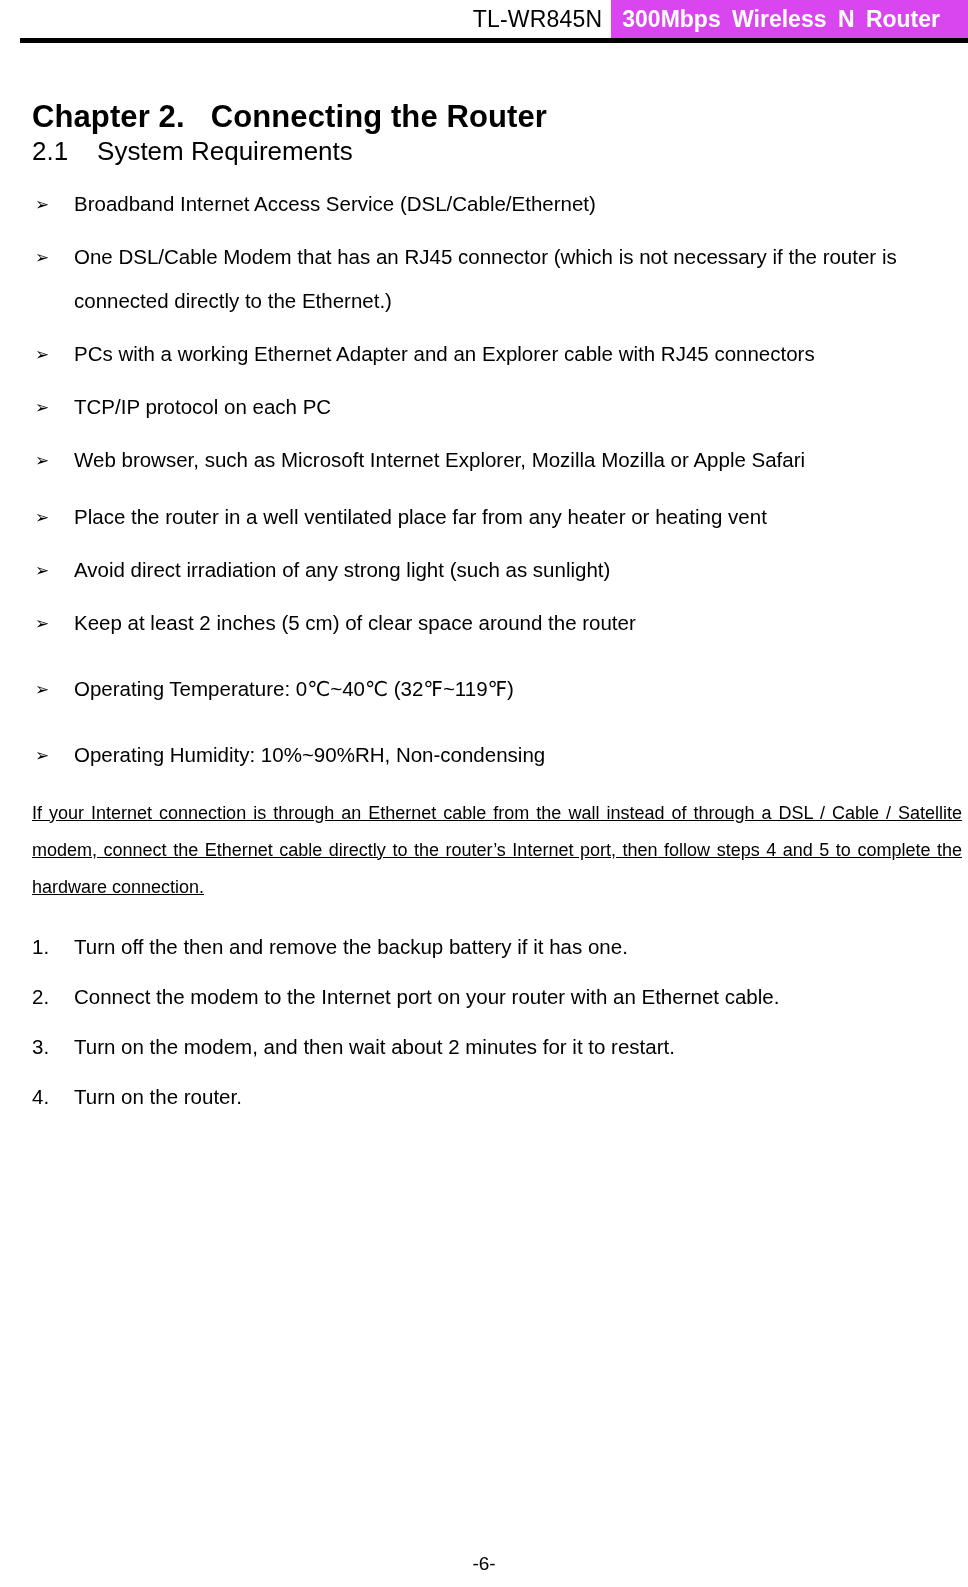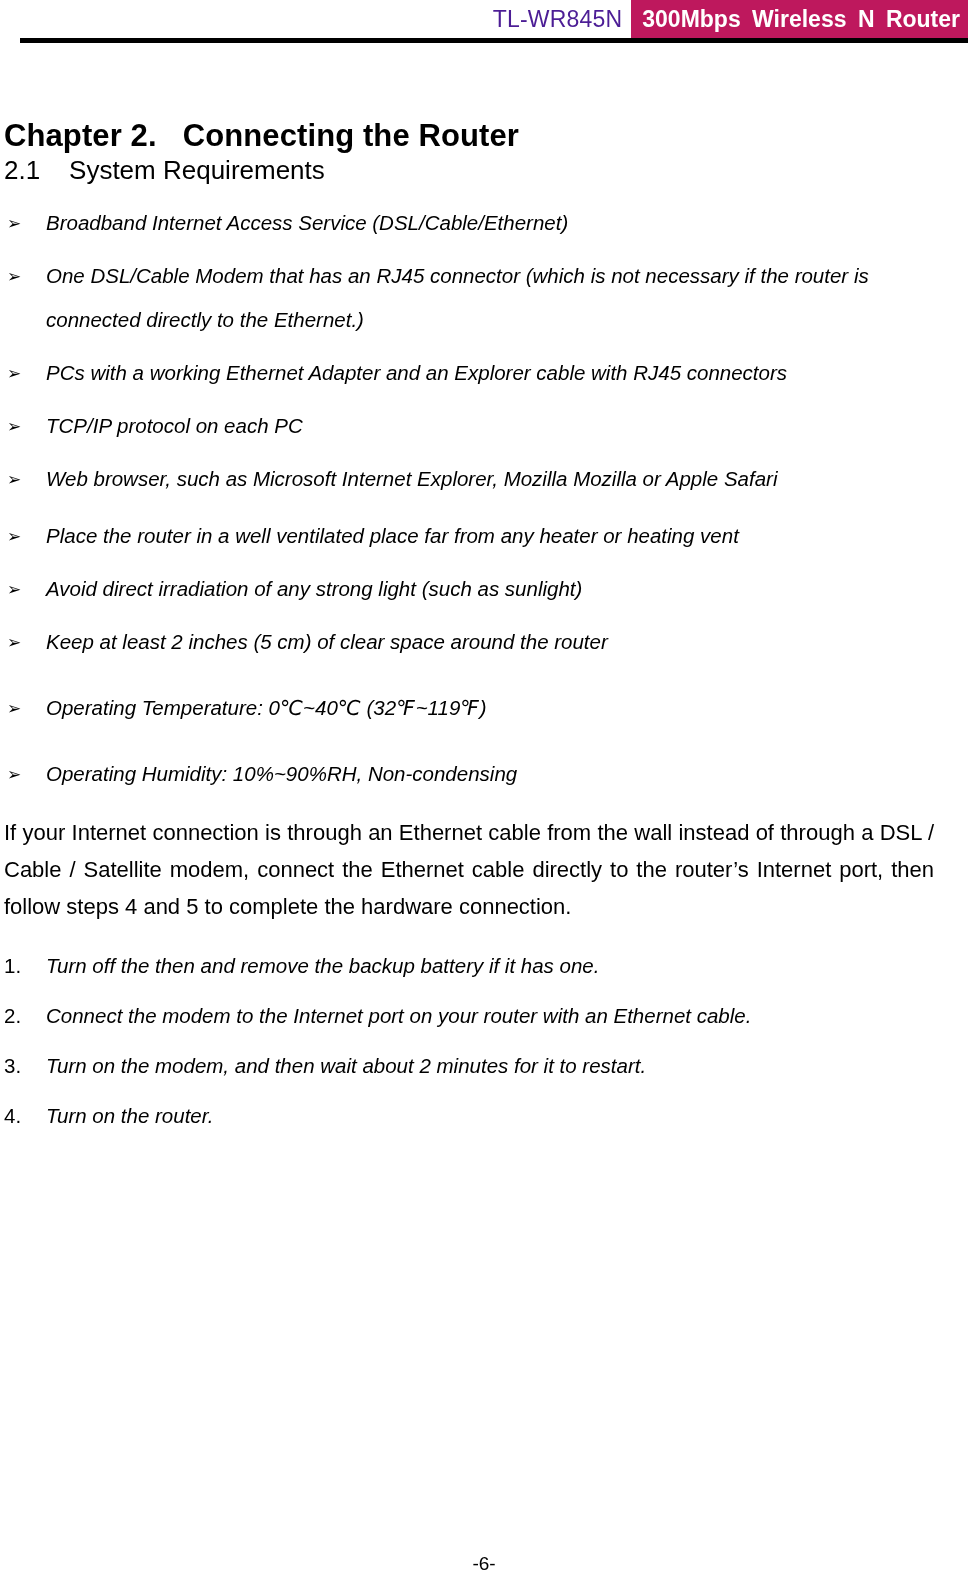--- a/index.html
+++ b/index.html
@@ -39,56 +39,55 @@
     height: 38px;
     display: flex;
     justify-content: flex-end;
     align-items: stretch;
   }
   .header-model {
     display: flex;
     align-items: center;
     justify-content: flex-end;
     background: #ffffff;
-    color: #4c1d95;
+    color: #000000;
     font-size: 23px;
     font-weight: 400;
     letter-spacing: 0.2px;
     padding: 0 9px 0 0;
     white-space: nowrap;
     line-height: 1;
   }
   .header-band {
     display: flex;
     align-items: center;
-    background: #be185d;
+    background: #d946ef;
     color: #ffffff;
     font-size: 23px;
     font-weight: bold;
     white-space: nowrap;
-    padding: 0 8px 0 11px;
+    padding: 0 28px 0 11px;
     line-height: 1;
     word-spacing: 5px;
   }
   .header-rule {
     position: absolute;
     left: 20px;
     right: 0;
     top: 38px;
     height: 5px;
     background: #000000;
   }
 
   
   .content {
     position: absolute;
-    left: 4px;
+    left: 32px;
     top: 44px;
     width: 930px;
-    margin-top: 19px;
   }
 
   h1.chapter {
     font-size: 31px;
     font-weight: bold;
     margin: 54px 0 0 0;
     padding: 0;
     line-height: 1.2;
     letter-spacing: 0.1px;
     white-space: pre;
@@ -124,31 +123,32 @@
   ul.arrow-list li + li { margin-top: 9px; }
   ul.arrow-list li.gap-before { margin-top: 22px; }
   .arrow-mark {
     position: absolute;
     left: 3px;
     top: 0;
     font-size: 17px;
     line-height: 44px;
     font-family: "DejaVu Sans", sans-serif;
   }
-  .li-text { display: block; font-style: italic; }
+  .li-text { display: block; }
 
   
   p.body-para {
-    font-size: 22px;
+    font-size: 18px;
     line-height: 37px;
     margin: 18px 0 0 0;
     padding: 0;
     text-align: justify;
     text-justify: inter-word;
     width: 930px;
+    text-decoration: underline;
   }
   p.body-para .lastline { display: inline; }
 
   
   ol.step-list {
     list-style: none;
     margin: 20px 0 0 0;
     padding: 0;
     counter-reset: step;
   }

